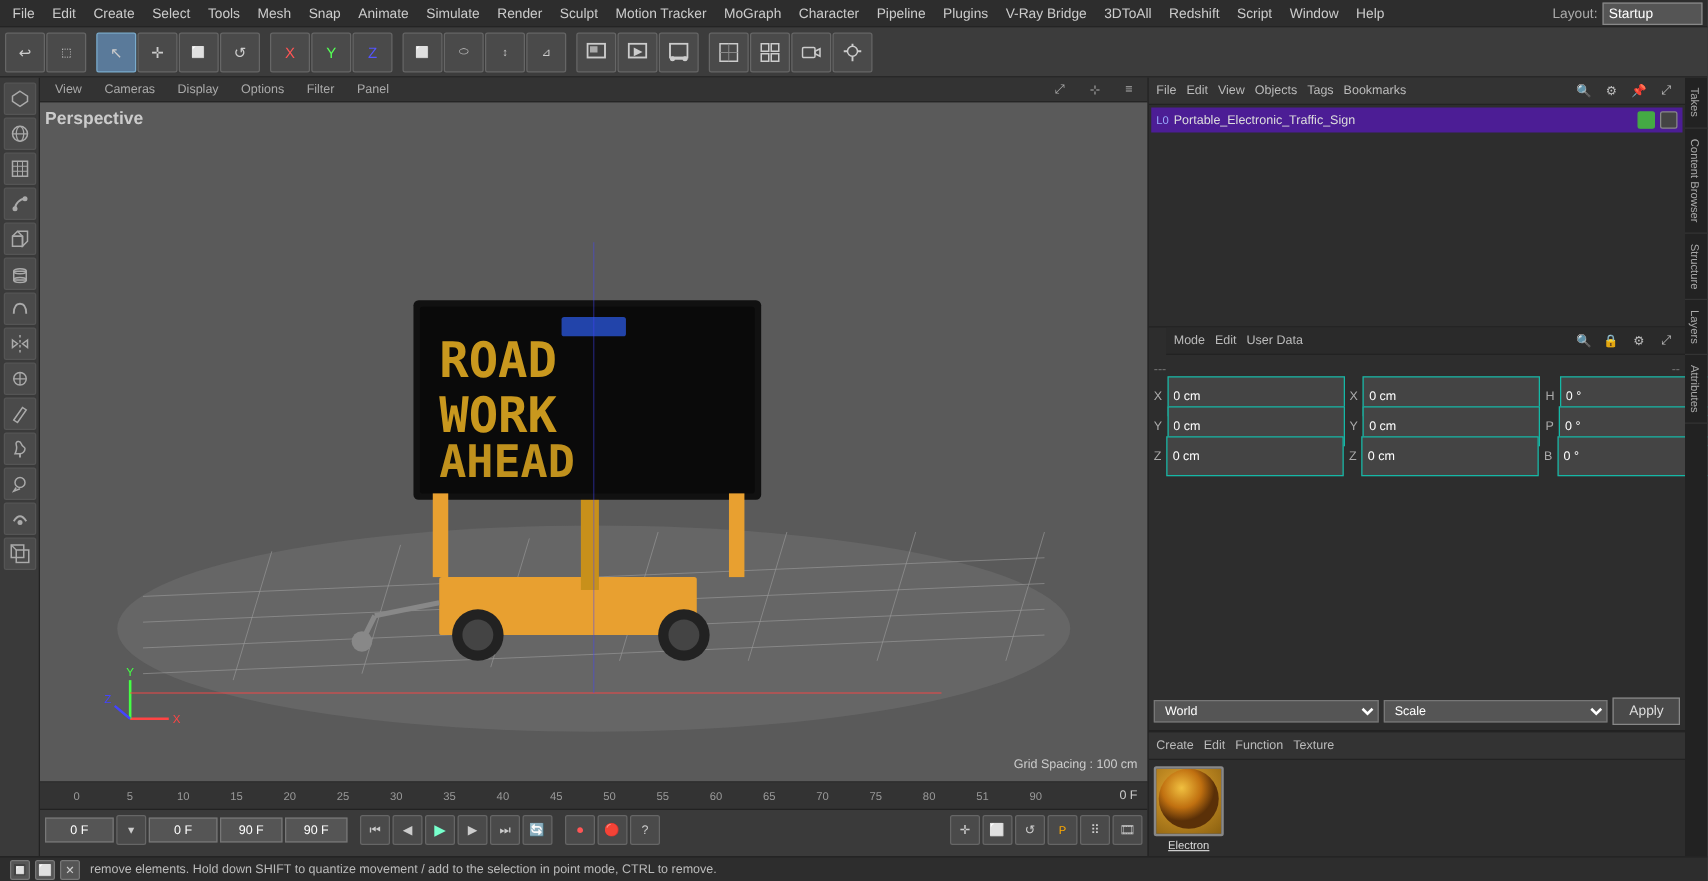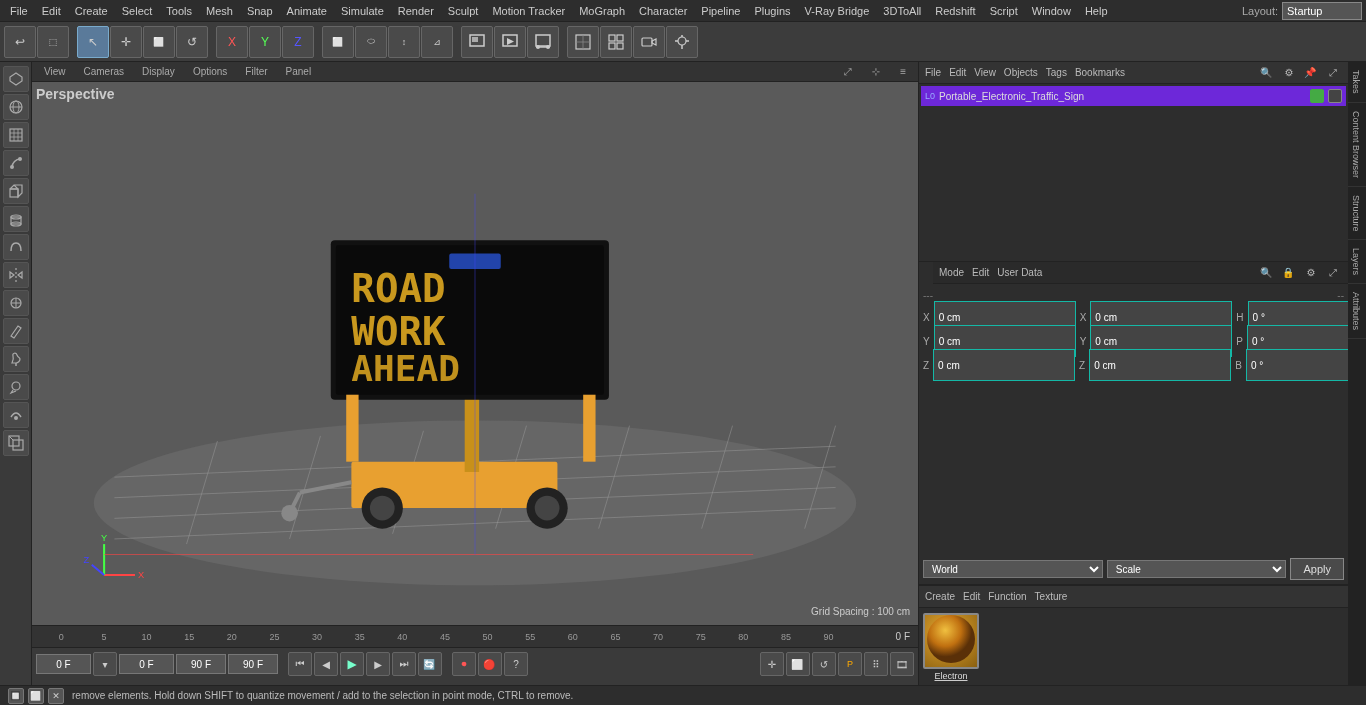--- a/index.html
+++ b/index.html
@@ -299,21 +299,21 @@
       padding: 2px;
     }
     .obj-row {
       display: flex;
       align-items: center;
       height: 20px;
       padding: 0 4px;
       gap: 4px;
       cursor: pointer;
     }
-    .obj-row.selected { background: #6d28d9; }
+    .obj-row.selected { background: #4c1d95; }
     .obj-icon { font-size: 10px; color: #aaa; }
     .obj-name { font-size: 10px; color: #ddd; flex: 1; }
     .obj-dot {
       width: 14px;
       height: 14px;
       border-radius: 2px;
       border: 1px solid #888;
     }
 
     
@@ -780,21 +780,21 @@
           <span class="ruler-mark">35</span>
           <span class="ruler-mark">40</span>
           <span class="ruler-mark">45</span>
           <span class="ruler-mark">50</span>
           <span class="ruler-mark">55</span>
           <span class="ruler-mark">60</span>
           <span class="ruler-mark">65</span>
           <span class="ruler-mark">70</span>
           <span class="ruler-mark">75</span>
           <span class="ruler-mark">80</span>
-          <span class="ruler-mark">85</span>
+          <span class="ruler-mark">51</span>
           <span class="ruler-mark">90</span>
         </div>
         <div class="timeline-end" style="color:#ccc;font-size:10px;">0 F</div>
       </div>
 
       <div class="timeline-controls">
         <input class="time-field" value="0 F" type="text" style="">
         <div style="display:flex;gap:2px;align-items:center;">
           <div class="tc-btn">▾</div>
           <input class="time-field" value="0 F" type="text" style="">

